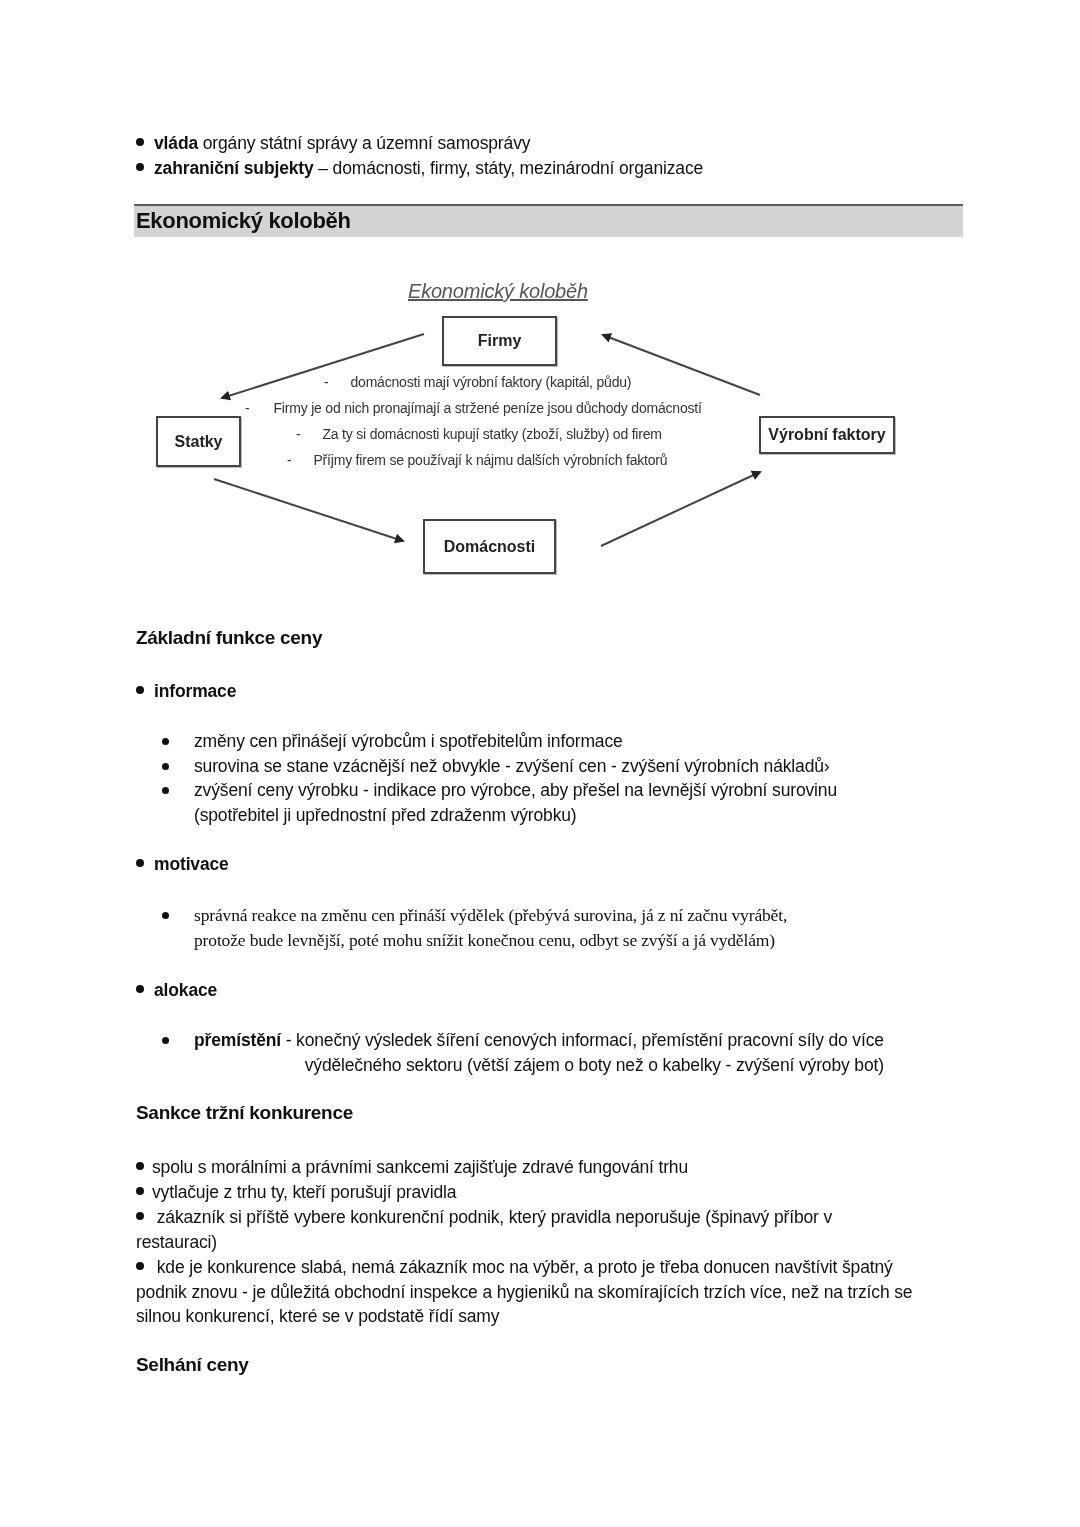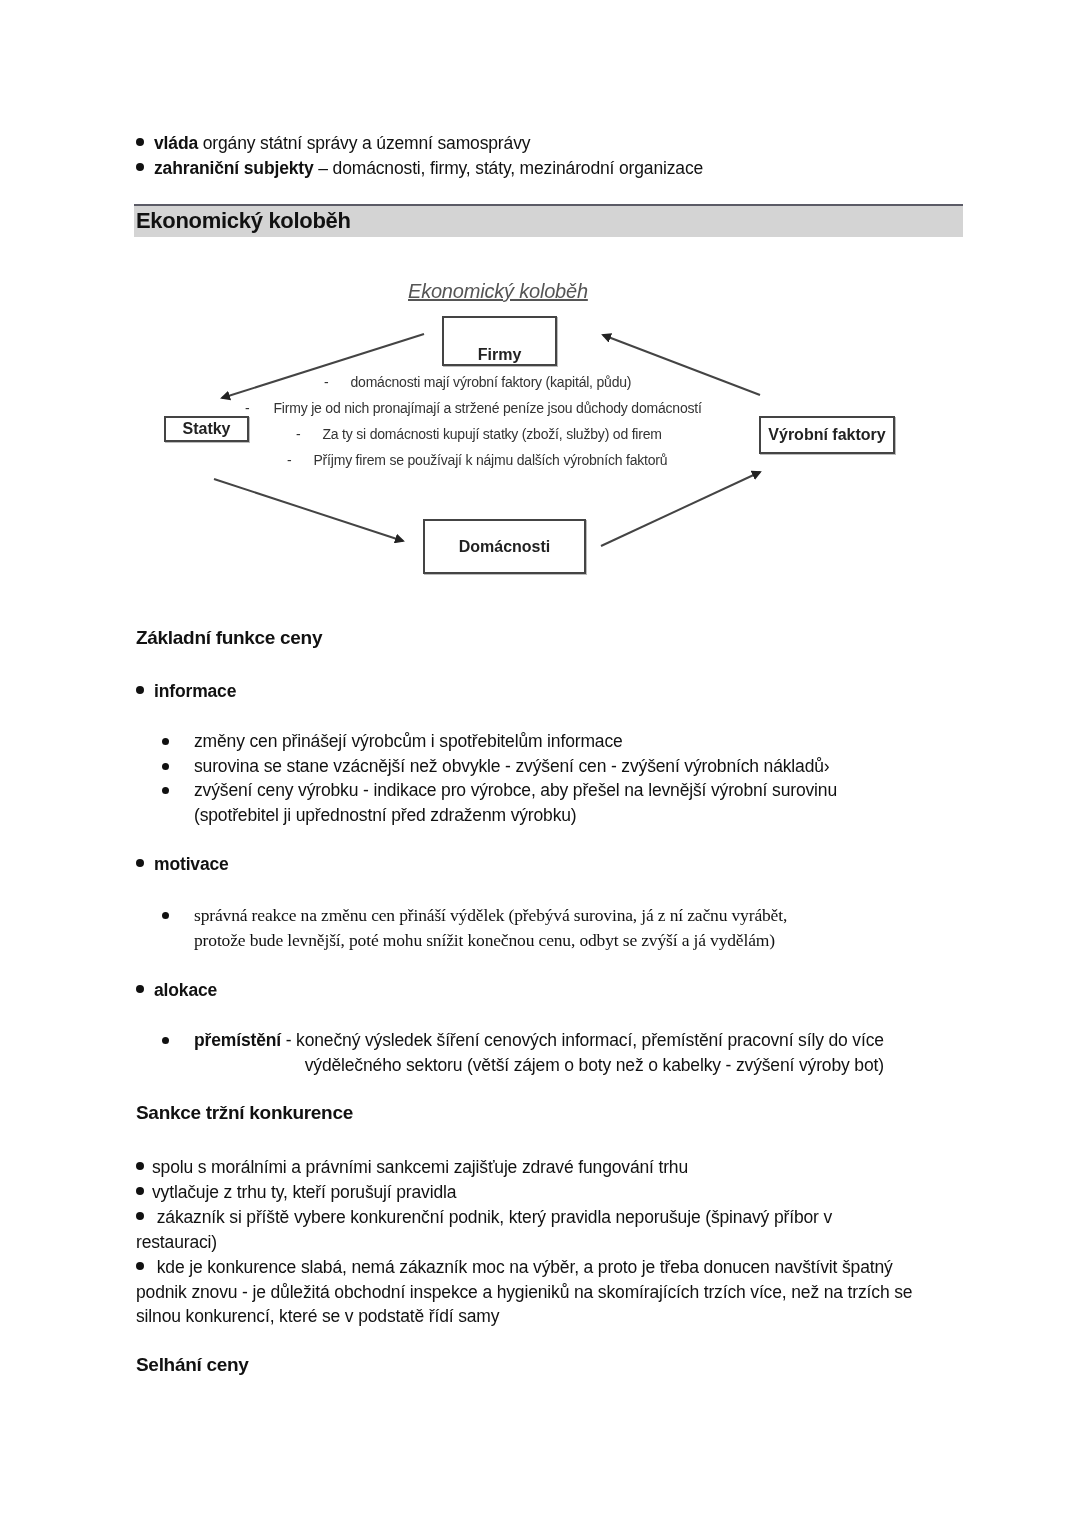--- a/index.html
+++ b/index.html
@@ -47,30 +47,30 @@
   <span class="bullet"></span><b>zahraniční subjekty</b><span> – domácnosti, firmy, státy, mezinárodní organizace</span>
 </div>
 
 <div class="abs section-band">
   <span>Ekonomický koloběh</span>
 </div>
 
 <div>
   <div class="abs diagram-title">Ekonomický koloběh</div>
 
-  <div class="dbox" style="left:442px; top:316px; width:115px; height:50px;align-items:flex-end;">
+  <div class="dbox" style="left:442px; top:316px; width:115px; height:50px;">
       <span>Firmy</span>
     </div>
-  <div class="dbox" style="left:164px; top:416px; width:85px; height:26px;">
+  <div class="dbox" style="left:156px; top:416px; width:85px; height:51px;">
       <span>Statky</span>
     </div>
   <div class="dbox" style="left:759px; top:416px; width:136px; height:38px;">
       <span>Výrobní faktory</span>
     </div>
-  <div class="dbox" style="left:423px; top:519px; width:163px; height:55px;">
+  <div class="dbox" style="left:423px; top:519px; width:133px; height:55px;">
       <span>Domácnosti</span>
     </div>
 
   <div class="dtext" style="left:324px; top:374px;"><span class="dash">-</span><span style="display:inline-block;width:22px;"></span><span>domácnosti mají výrobní faktory (kapitál, půdu)</span></div>
   <div class="dtext" style="left:245px; top:400px;"><span class="dash">-</span><span style="display:inline-block;width:24px;"></span><span>Firmy je od nich pronajímají a stržené peníze jsou důchody domácností</span></div>
   <div class="dtext" style="left:296px; top:426px;"><span class="dash">-</span><span style="display:inline-block;width:22px;"></span><span>Za ty si domácnosti kupují statky (zboží, služby) od firem</span></div>
   <div class="dtext" style="left:287px; top:452px;"><span class="dash">-</span><span style="display:inline-block;width:22px;"></span><span>Příjmy firem se používají k nájmu dalších výrobních faktorů</span></div>
 
   <svg class="arrows">
     <defs>

